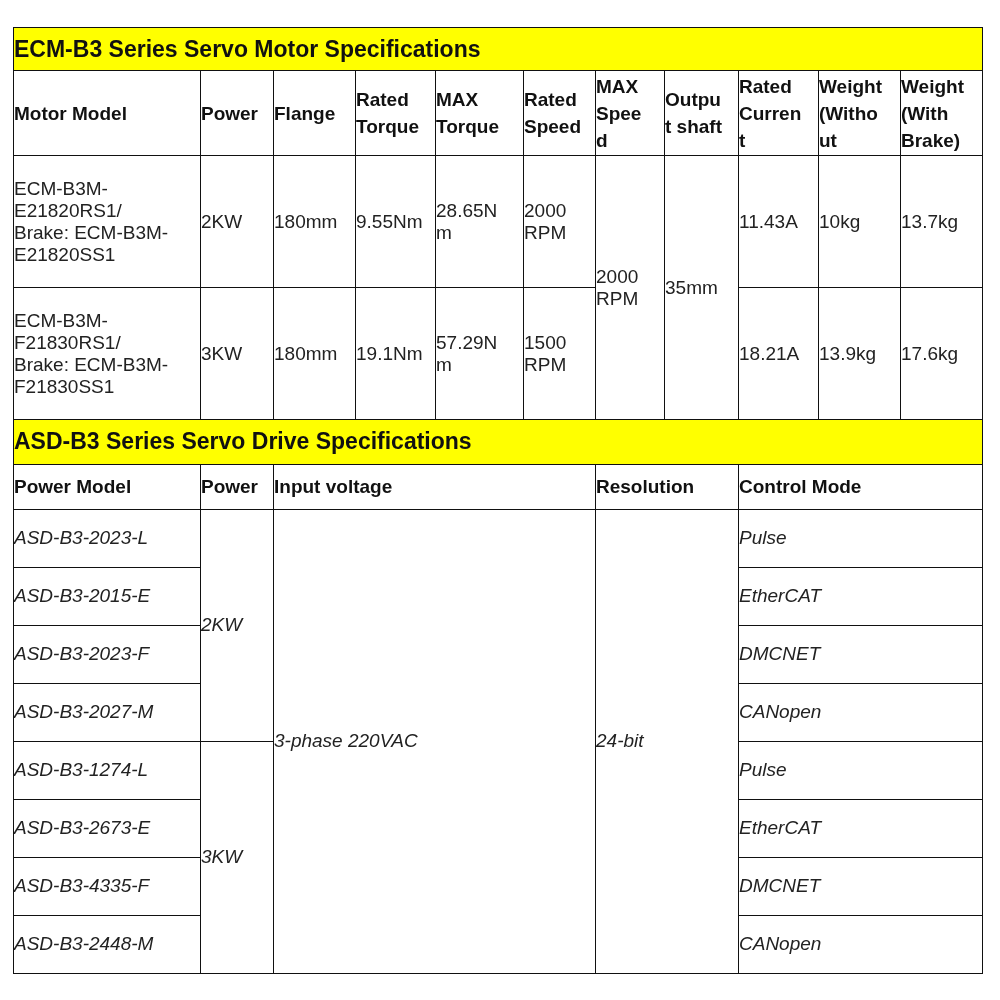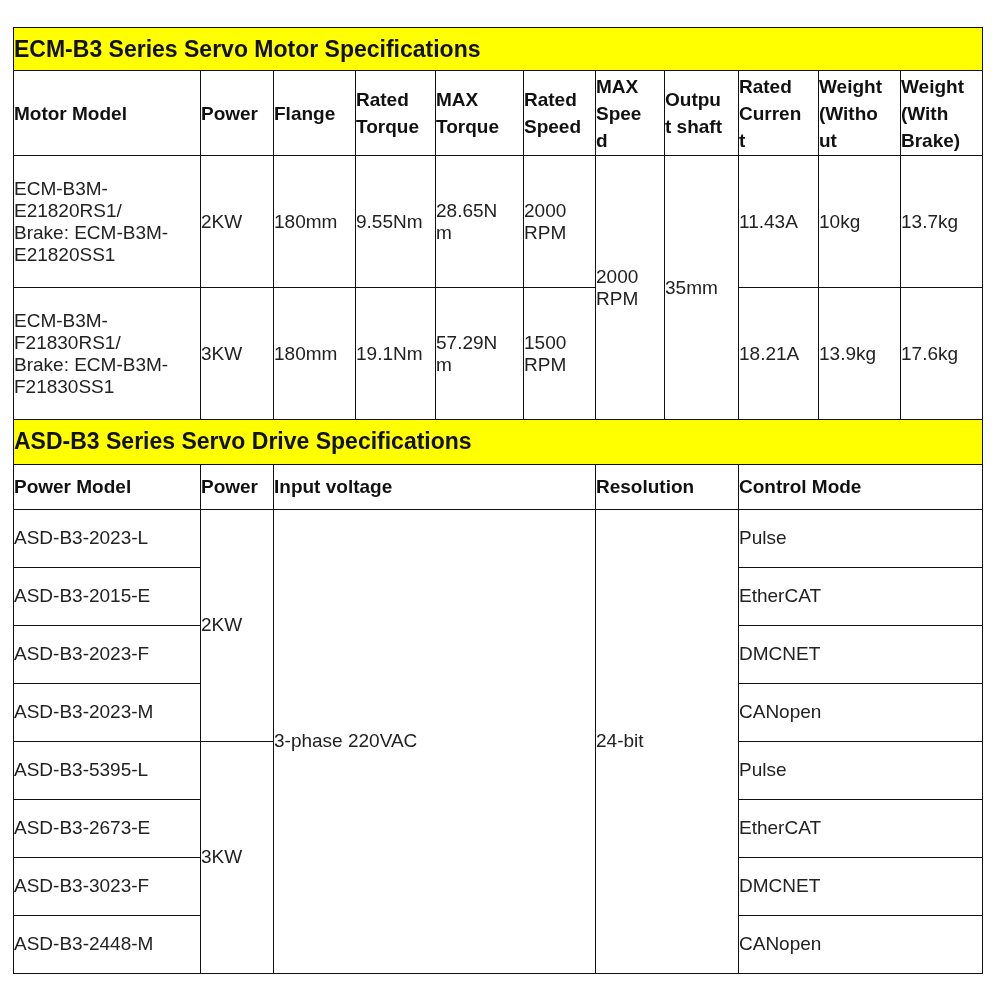--- a/index.html
+++ b/index.html
@@ -7,21 +7,21 @@
   .sheet { position: absolute; left: 13px; top: 27px; width: 969px; }
   table { border-collapse: collapse; table-layout: fixed; width: 969px; }
   td, th { border: 1.5px solid #111; text-align: left; vertical-align: middle; padding: 0; overflow: hidden; }
   .title { background: #ffff00; font-weight: bold; font-size: 23px; height: 42px; color: #111; }
   .hdr { font-weight: bold; font-size: 19px; line-height: 27px; color: #111; }
   .cell { font-size: 19px; line-height: 22px; color: #222; }
   .motor .hdr-row td { height: 84px; }
   .motor .data-row td { height: 131px; }
   .drive .title-row td { height: 44px; }
   .drive .hdr-row td { height: 44px; }
-  .drive .data-row td { height: 57px; }
+  .drive .data-row td { height: 57px; font-style: italic; }
   .drive { margin-top: -1.5px; }
 </style>
 </head>
 <body>
 
 <div class="sheet">
 
   <table class="motor">
     <colgroup>
       <col style="width:187px">
@@ -132,35 +132,35 @@
     </tr>
     <tr class="data-row">
       <td class="cell">ASD-B3-2015-E</td>
       <td class="cell">EtherCAT</td>
     </tr>
     <tr class="data-row">
       <td class="cell">ASD-B3-2023-F</td>
       <td class="cell">DMCNET</td>
     </tr>
     <tr class="data-row">
-      <td class="cell">ASD-B3-2023-M</td>
+      <td class="cell">ASD-B3-2027-M</td>
       <td class="cell">CANopen</td>
     </tr>
 
     <tr class="data-row">
-      <td class="cell">ASD-B3-5395-L</td>
+      <td class="cell">ASD-B3-1274-L</td>
       <td class="cell" rowspan="4">3KW</td>
       <td class="cell">Pulse</td>
     </tr>
     <tr class="data-row">
       <td class="cell">ASD-B3-2673-E</td>
       <td class="cell">EtherCAT</td>
     </tr>
     <tr class="data-row">
-      <td class="cell">ASD-B3-3023-F</td>
+      <td class="cell">ASD-B3-4335-F</td>
       <td class="cell">DMCNET</td>
     </tr>
     <tr class="data-row">
       <td class="cell">ASD-B3-2448-M</td>
       <td class="cell">CANopen</td>
     </tr>
   </tbody>
     </table>
 
 </div>

